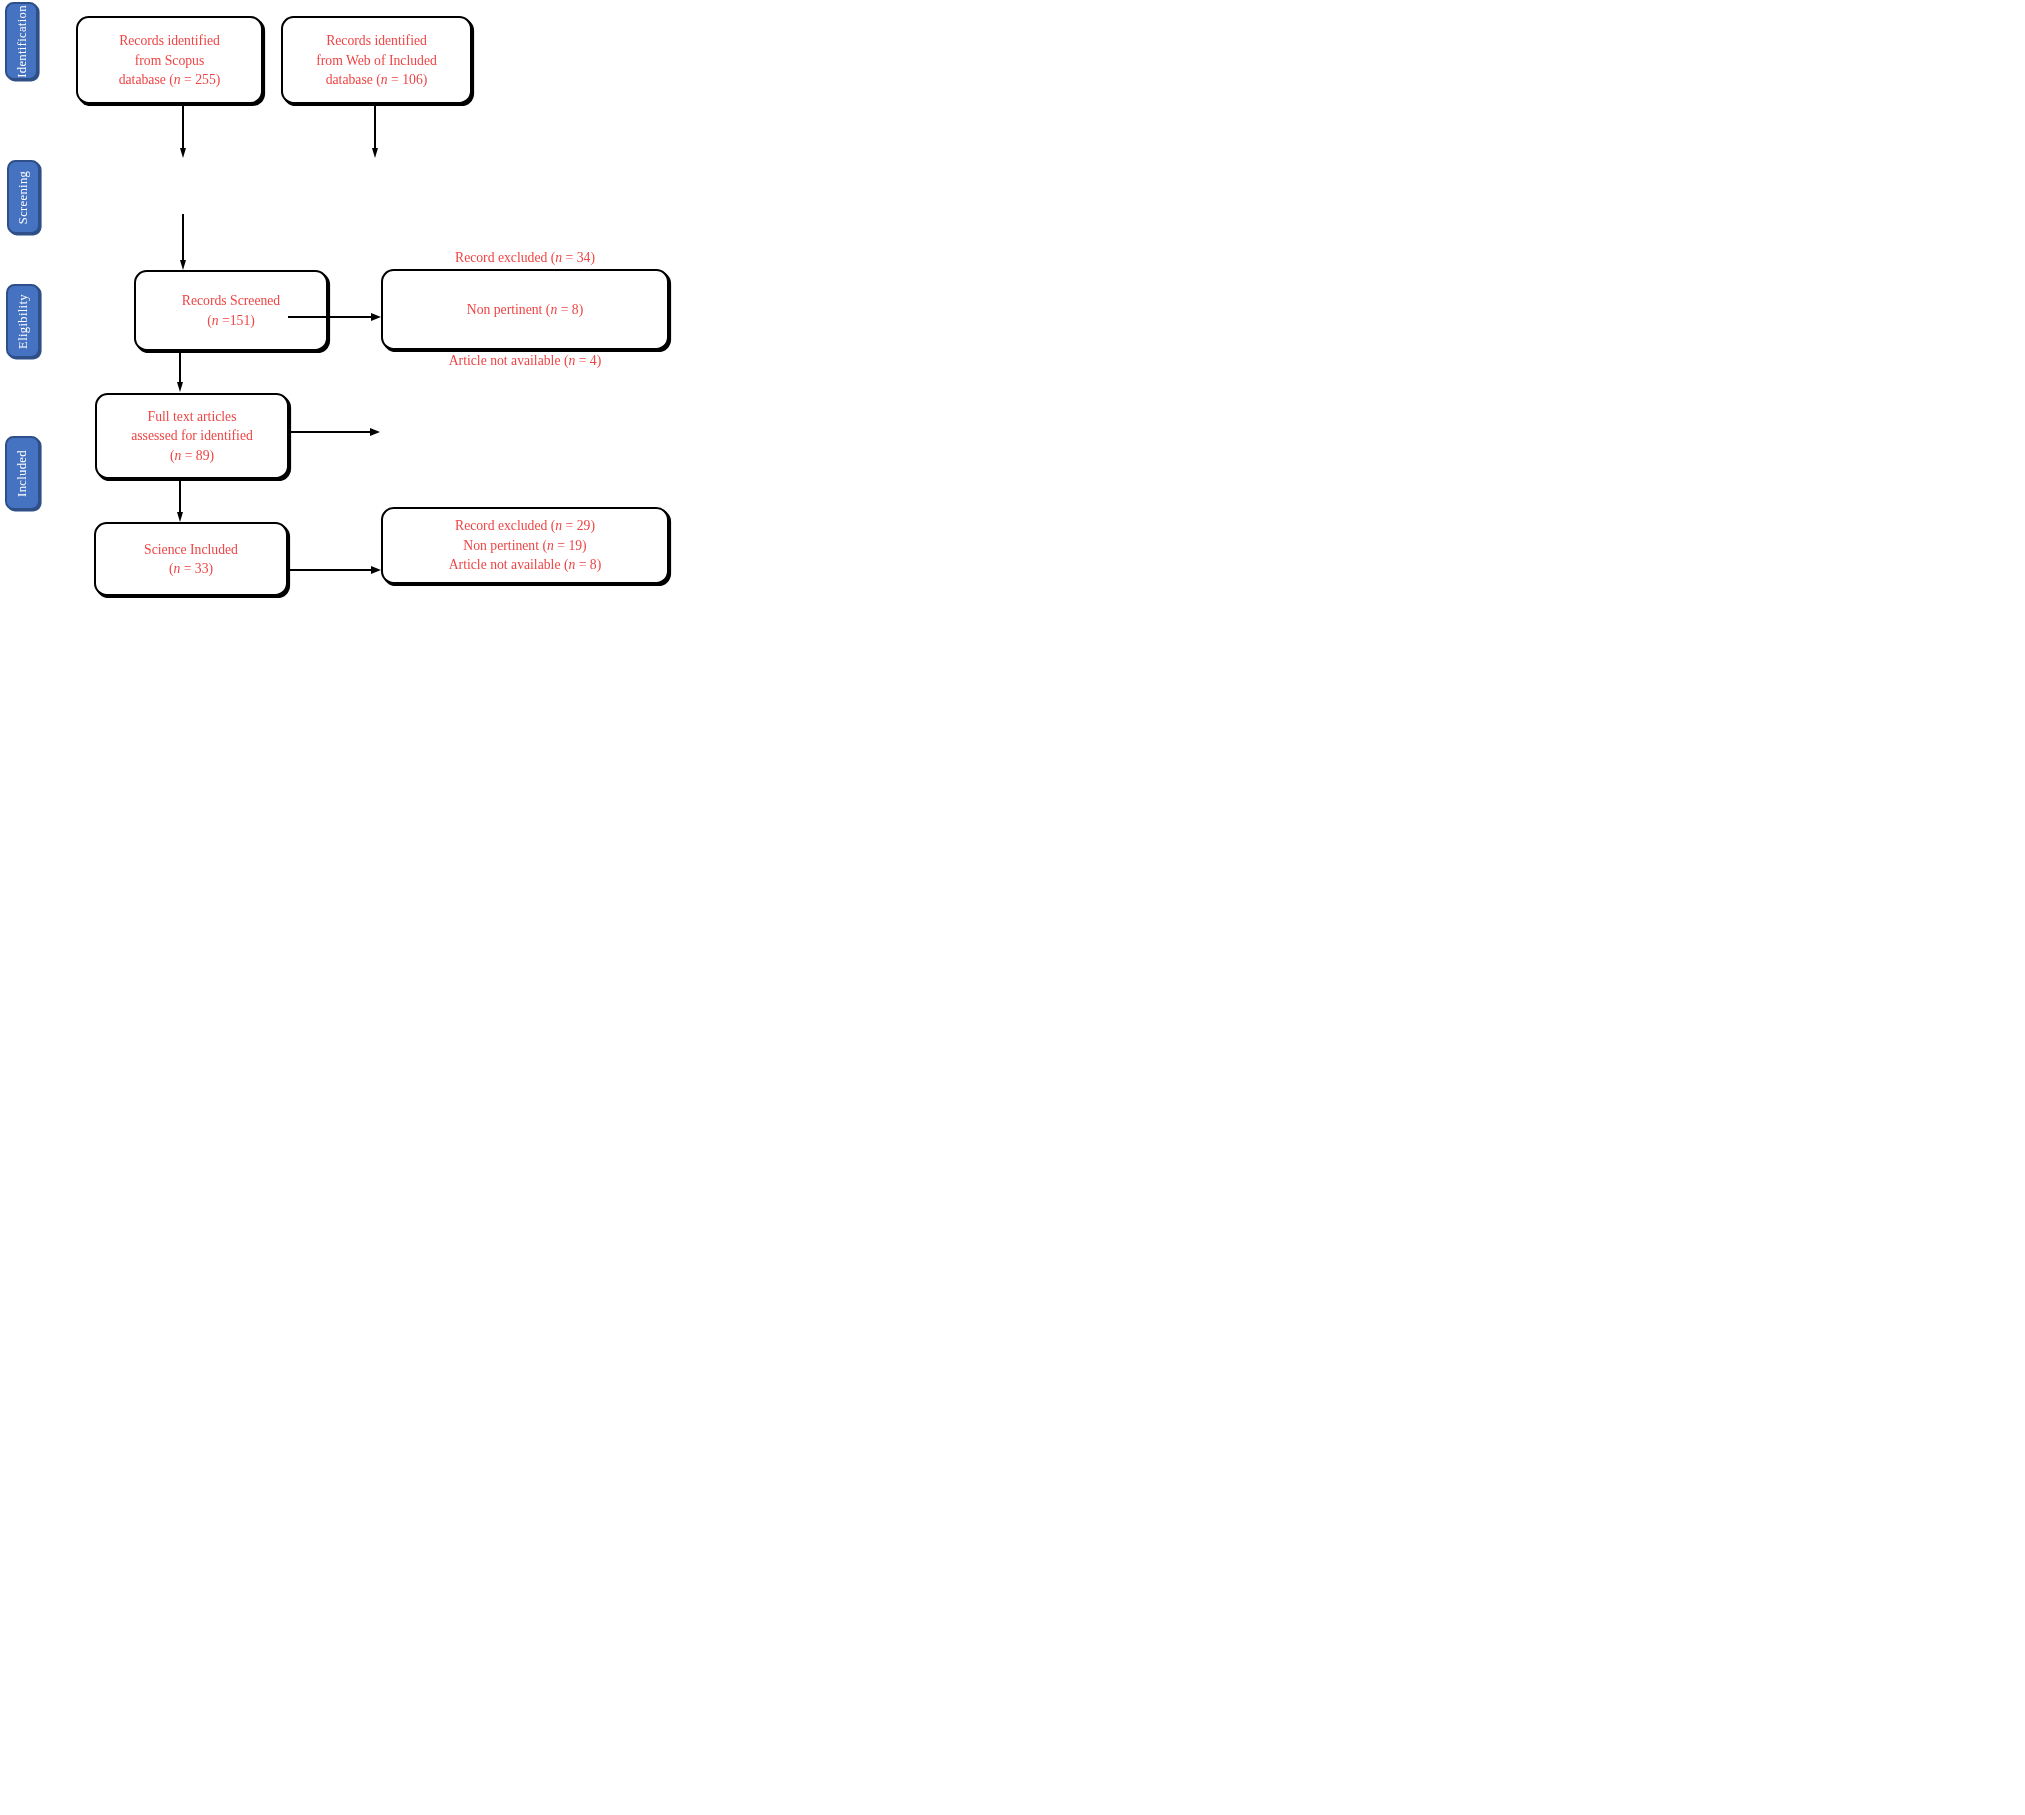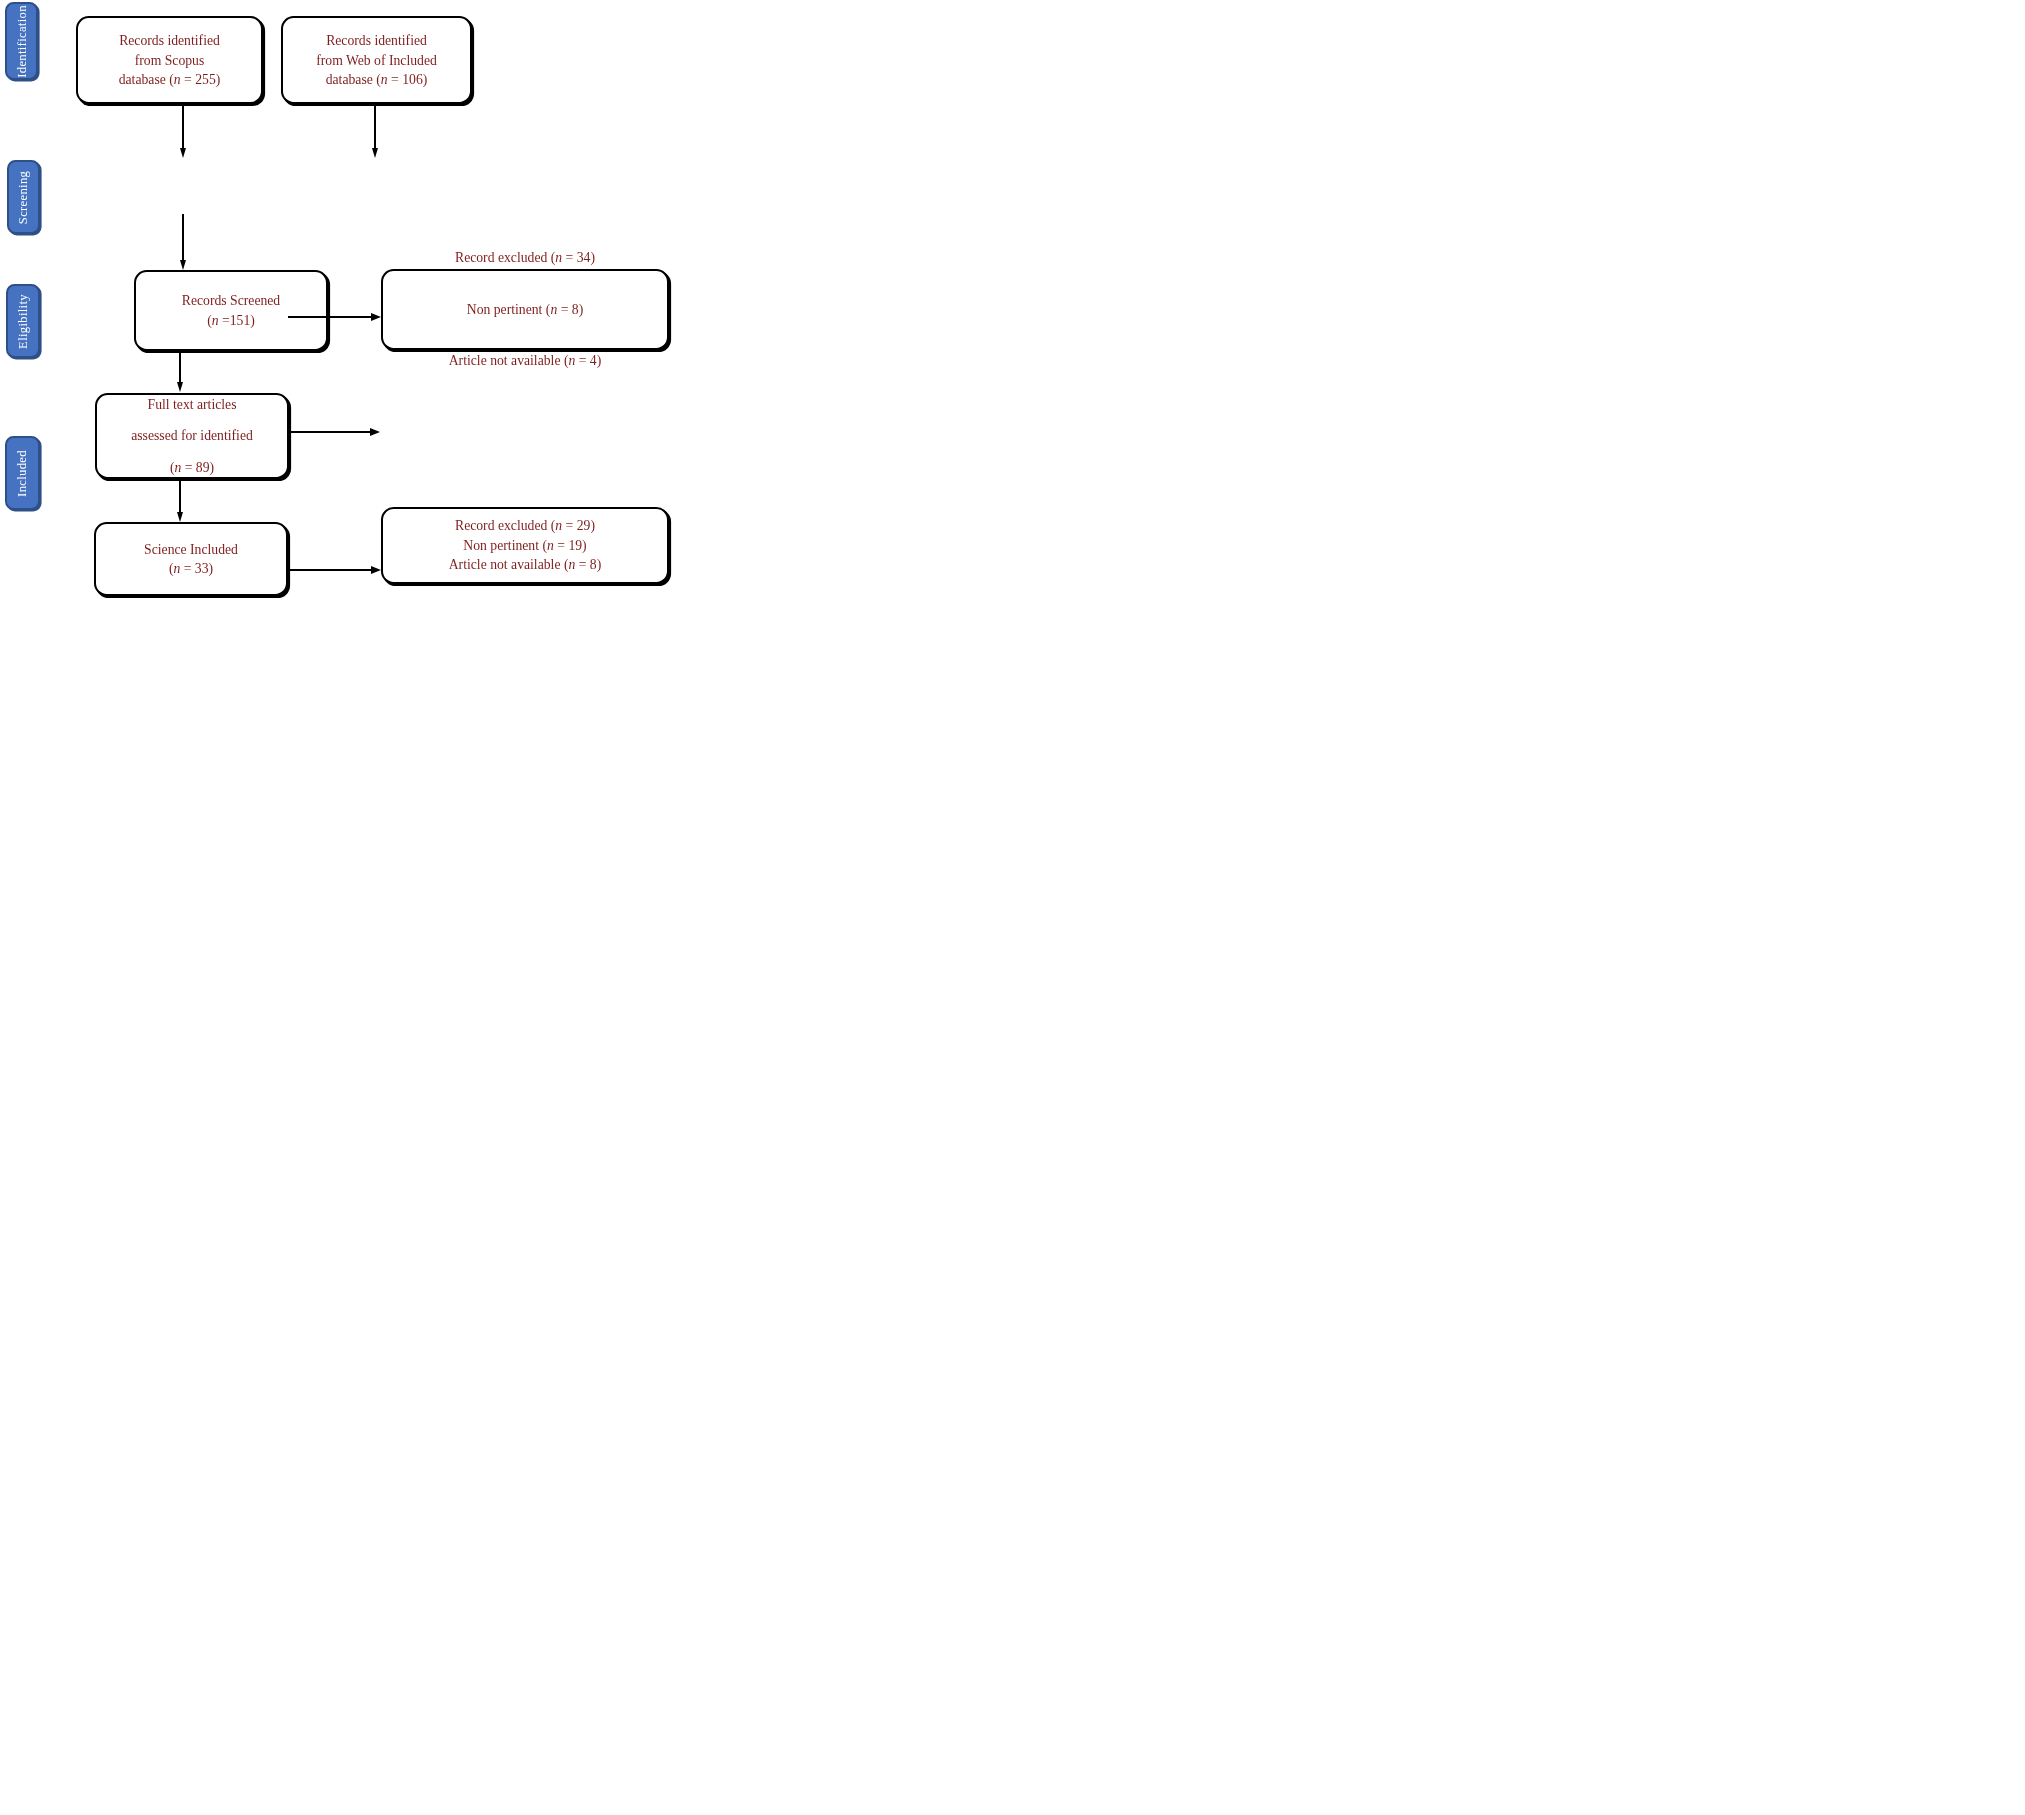--- a/index.html
+++ b/index.html
@@ -41,21 +41,21 @@
     display: flex;
     flex-direction: column;
     align-items: center;
     justify-content: center;
     text-align: center;
     padding: 3.2px 5.3px;
   }
   .box .line {
     font-size: 13.7px;
     line-height: 1.42;
-    color: #7f1d1d;
+    color: #ef4444;
     white-space: nowrap;
   }
   
   .varrow {
     position: absolute;
     width: 8.5px;
     display: flex;
     flex-direction: column;
     align-items: center;
   }
@@ -126,21 +126,21 @@
     <div class="line">Records Screened</div>
     <div class="line">(<i>n</i> =151)</div>
   </div>
 
   <div class="box" style="left:381px; top:269px; width:288px; height:81px;gap:32px;">
     <div class="line">Record excluded (<i>n</i> = 34)</div>
     <div class="line">Non pertinent (<i>n</i> = 8)</div>
     <div class="line">Article not available (<i>n</i> = 4)</div>
   </div>
 
-  <div class="box" style="left:95px; top:393px; width:194px; height:86px;gap:12px;">
+  <div class="box" style="left:95px; top:393px; width:194px; height:86px;">
     <div class="line">Full text articles</div>
     <div class="line">assessed for identified</div>
     <div class="line">(<i>n</i> = 89)</div>
   </div>
 
 
   <div class="box" style="left:94px; top:522px; width:194px; height:74px;">
     <div class="line">Science Included</div>
     <div class="line">(<i>n</i> = 33)</div>
   </div>

